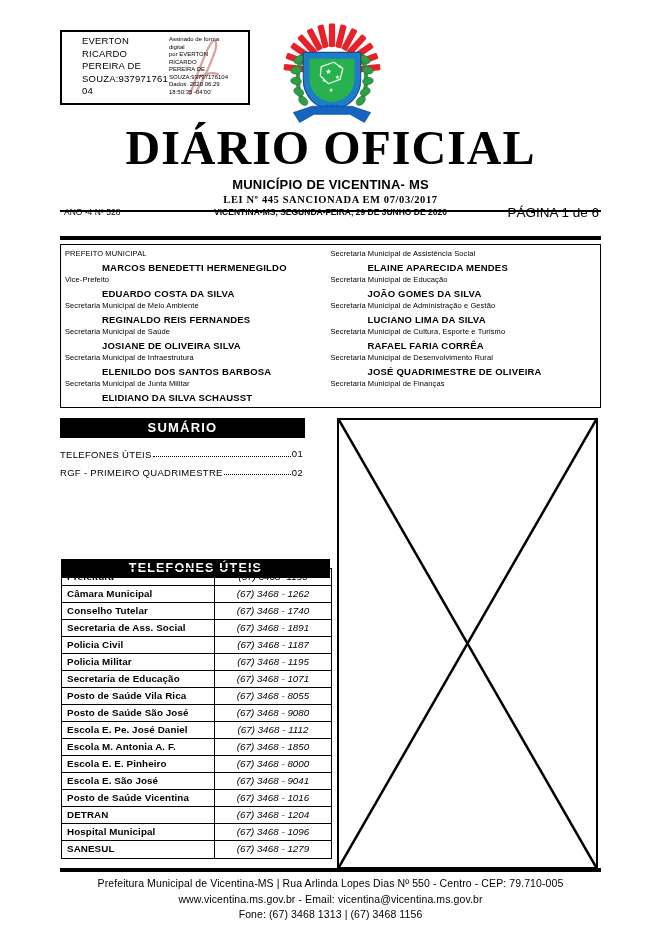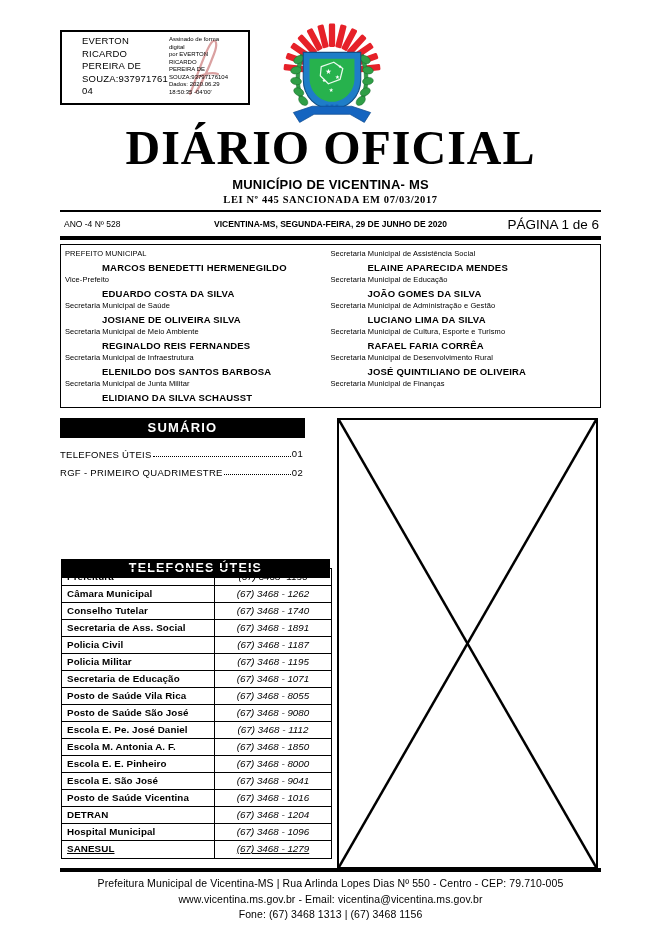--- a/index.html
+++ b/index.html
@@ -39,21 +39,21 @@
   }
   .m-law {
     position:absolute; top:194px; left:0; width:100%; text-align:center;
     font-family:"Liberation Serif", serif; font-size:10.5px; font-weight:bold; letter-spacing:0.6px;
   }
   .rule { position:absolute; left:60px; width:541px; background:#000; }
   .rule.thin  { top:210px; height:2px; }
   .rule.thick { top:236px; height:3.5px; }
 
   .infobar {
-    position:absolute; left:60px; top:212px; width:541px; height:24px;
+    position:absolute; left:60px; top:200px; width:541px; height:24px;
     display:grid; grid-template-columns:1fr auto 1fr; align-items:center;
   }
   .infobar .edition { font-size:8.5px; justify-self:start; padding-left:4px; }
   .infobar .date    { font-size:8.5px; font-weight:bold; }
   .infobar .pageno  { font-size:13.5px; justify-self:end; padding-right:2px; }
 
   
   .officials {
     position:absolute; left:60px; top:244px; width:541px; height:164px;
     border:1.5px solid #000; display:flex; padding:3px 4px;
@@ -80,21 +80,21 @@
   }
   .placeholder svg { width:100%; height:100%; display:block; }
 
   
   .phones-bar { position:absolute; left:61px; top:559px; width:269px; height:19px; font-size:12.5px; line-height:19px; }
   .phone-table {
     position:absolute; left:61px; top:568px; width:271px;
     border:1.5px solid #000;
   }
   .phone-row { display:flex; height:17px; border-bottom:1px solid #000; }
-  .phone-row:last-child { border-bottom:none;text-decoration:underline; }
+  .phone-row:last-child { border-bottom:none; }
   .phone-name {
     width:153px; border-right:1px solid #000; font-weight:bold; font-size:9.8px;
     line-height:16px; padding-left:5px; letter-spacing:0.1px; overflow:hidden; white-space:nowrap;
   }
   .phone-num {
     flex:1; font-style:italic; font-size:9.8px; line-height:16px; text-align:center;
   }
 
   
   .footer-bar { position:absolute; left:60px; top:868px; width:541px; height:4px; background:#000; }
@@ -194,30 +194,30 @@
     <div class="role">PREFEITO MUNICIPAL</div>
     <div class="name">MARCOS BENEDETTI HERMENEGILDO</div>
   </div>
 
   <div class="official">
     <div class="role">Vice-Prefeito</div>
     <div class="name">EDUARDO COSTA DA SILVA</div>
   </div>
 
   <div class="official">
+    <div class="role">Secretaria Municipal de Meio Ambiente</div>
+    <div class="name">REGINALDO REIS FERNANDES</div>
+  </div>
+
+  <div class="official">
     <div class="role">Secretaria Municipal de Saúde</div>
     <div class="name">JOSIANE DE OLIVEIRA SILVA</div>
   </div>
 
   <div class="official">
-    <div class="role">Secretaria Municipal de Meio Ambiente</div>
-    <div class="name">REGINALDO REIS FERNANDES</div>
-  </div>
-
-  <div class="official">
     <div class="role">Secretaria Municipal de Infraestrutura</div>
     <div class="name">ELENILDO DOS SANTOS BARBOSA</div>
   </div>
 
   <div class="official">
     <div class="role">Secretaria Municipal de Junta Militar</div>
     <div class="name">ELIDIANO DA SILVA SCHAUSST</div>
   </div>
 </div>
     <div class="col">
@@ -236,21 +236,21 @@
     <div class="name">LUCIANO LIMA DA SILVA</div>
   </div>
 
   <div class="official">
     <div class="role">Secretaria Municipal de Cultura, Esporte e Turismo</div>
     <div class="name">RAFAEL FARIA CORRÊA</div>
   </div>
 
   <div class="official">
     <div class="role">Secretaria Municipal de Desenvolvimento Rural</div>
-    <div class="name">JOSÉ QUINTILIANO DE OLIVEIRA</div>
+    <div class="name">JOSÉ QUADRIMESTRE DE OLIVEIRA</div>
   </div>
 
   <div class="official">
     <div class="role">Secretaria Municipal de Finanças</div>
     <div class="name"></div>
   </div>
 </div>
   </div>
 
   <div class="black-bar summary-bar">SUMÁRIO</div>

